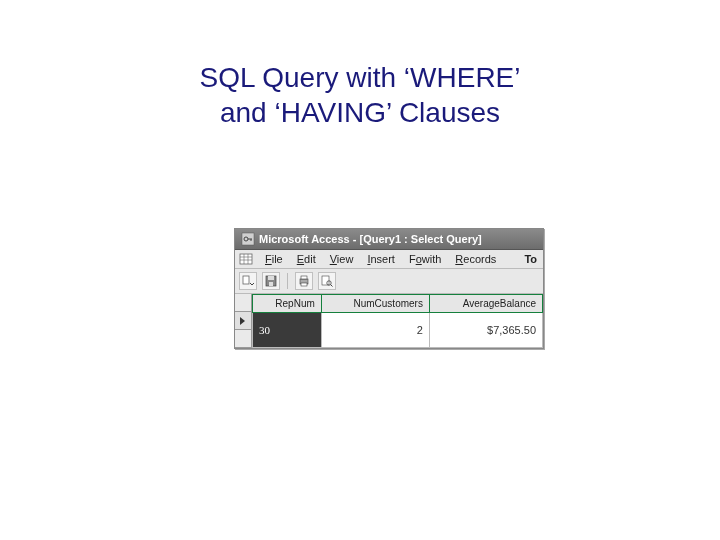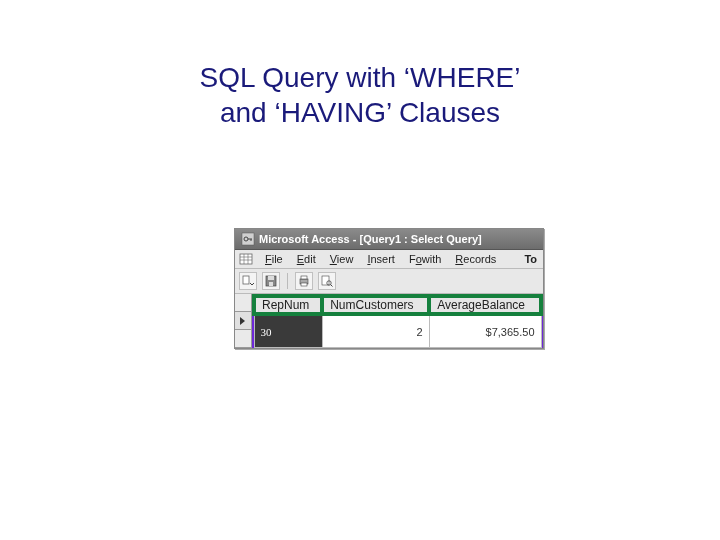--- a/index.html
+++ b/index.html
@@ -126,24 +126,24 @@
   }
   .margin-cell.active {
     background: #e0e0e0;
   }
   .grid-table {
     border-collapse: collapse;
     width: calc(100% - 16px);
   }
   .grid-table th {
     background: #e6e6e6;
-    border: 4px solid #15803d;
+    border: 1px solid #15803d;
     font-weight: normal;
-    font-size: 12px;
-    text-align: left;
+    font-size: 10px;
+    text-align: right;
     height: 18px;
     padding: 0 6px;
     color: #222;
     box-sizing: border-box;
   }
   .grid-table td {
     border: 1px solid #bbb;
     font-size: 11px;
     padding: 0 6px;
     height: 18px;

